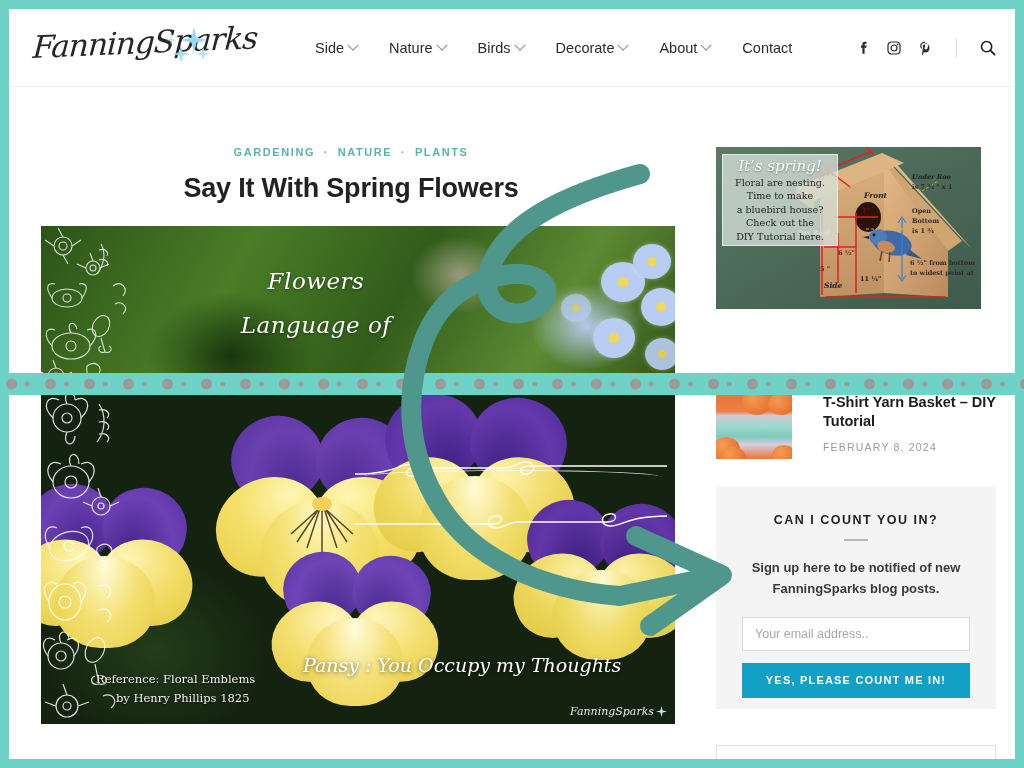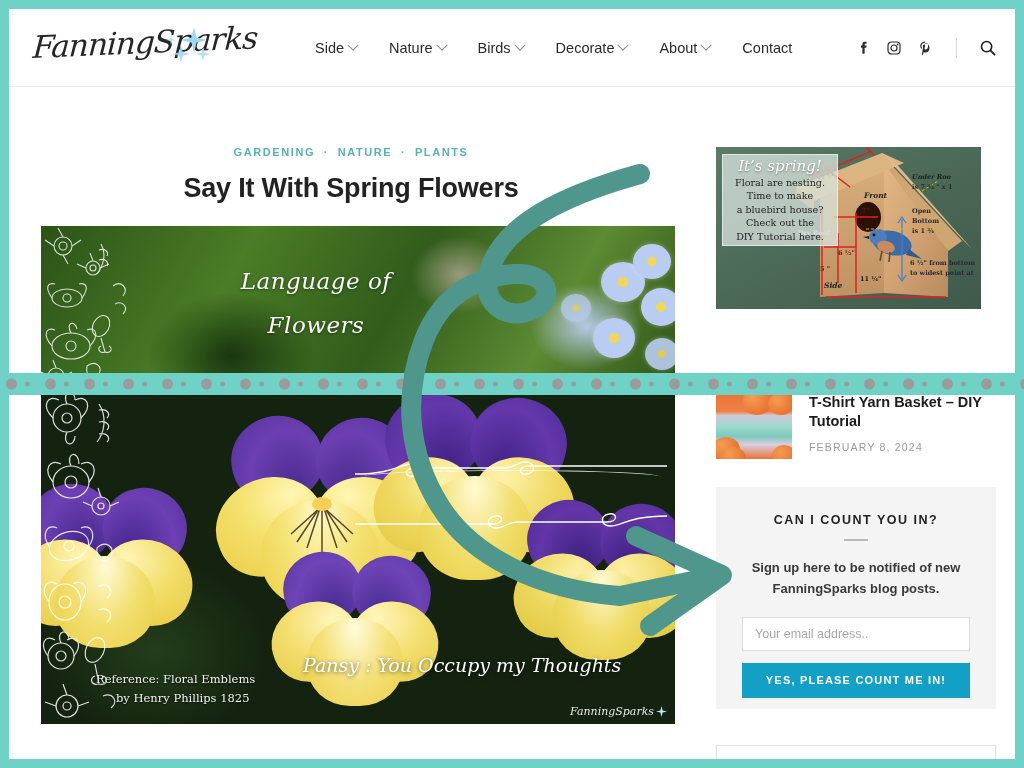--- a/index.html
+++ b/index.html
@@ -213,21 +213,21 @@
   }
   
   .bh { position: absolute; }
   .meas-lbl {
     position: absolute; font-family: "DejaVu Serif", serif;
     font-weight: bold; color: #1a1a1a; font-size: 6.5px; white-space: nowrap;
   }
 
   #recent-post {
     position: absolute; left: 9px; top: 306px; width: 280px;
-    display: flex; gap: 17px; align-items: flex-start;
+    display: flex; gap: 31px; align-items: flex-start;
     cursor: pointer;
   }
   #rp-thumb {
     width: 76px; height: 66px; flex: 0 0 76px;
     background: linear-gradient(180deg,#e8733a 0%,#ef8042 28%,#cfc8d6 34%,#9fd9cf 50%,#7ec9bd 66%,#d8cede 78%,#e8733a 100%);
     position: relative; overflow: hidden;
   }
   #rp-thumb .or {
     position: absolute; border-radius: 50%;
     background: radial-gradient(circle at 35% 32%, #f79b54, #de6522);
@@ -429,22 +429,22 @@
             <path d="M60 112 L64 126 M64 126 C58 128 56 122 60 120 M64 126 C70 128 72 122 68 120"></path>
             <circle cx="15" cy="150" r="8"></circle>
                 <circle cx="15" cy="150" r="3"></circle>
             <path d="M7 150 L0 146 M23 150 L31 146 M15 142 L12 134 M15 158 L18 162"></path>
             <path d="M46 140 C54 134 62 140 58 148 C54 156 44 152 46 140Z"></path>
             <path d="M72 60 C80 54 88 62 82 70 M74 78 C82 74 88 82 82 88"></path>
           </g>
         </svg>
 
         <div id="lang-text">
+          <div>Flowers</div>
           <div>Language of</div>
-          <div>Flowers</div>
         </div>
       </div>
 
       <div id="fi-bot">
 
         <div class="pansy" style="left:168px;top:28px;width:220px;height:200px;">
           <div class="p-petal" style="left:22px;top:0;width:92px;height:86px;background:radial-gradient(ellipse at 60% 90%,#4b2b8e,#6b3fb0 55%,#5430a0 100%);transform:rotate(-14deg);"></div>
           <div class="p-petal" style="left:108px;top:2px;width:92px;height:86px;background:radial-gradient(ellipse at 40% 90%,#4b2b8e,#6b3fb0 55%,#5430a0 100%);transform:rotate(14deg);"></div>
           <div class="p-petal" style="left:6px;top:62px;width:110px;height:96px;background:radial-gradient(ellipse at 78% 28%,#fff6b4,#f4e06a 45%,#e8cc44 100%);transform:rotate(-22deg);"></div>
           <div class="p-petal" style="left:104px;top:62px;width:110px;height:96px;background:radial-gradient(ellipse at 22% 28%,#fff6b4,#f4e06a 45%,#e8cc44 100%);transform:rotate(22deg);"></div>

